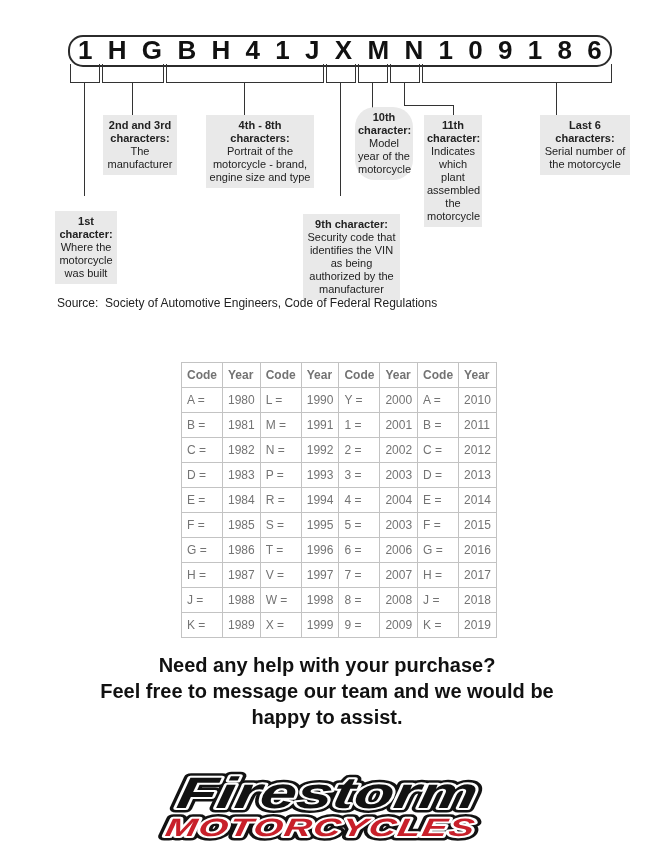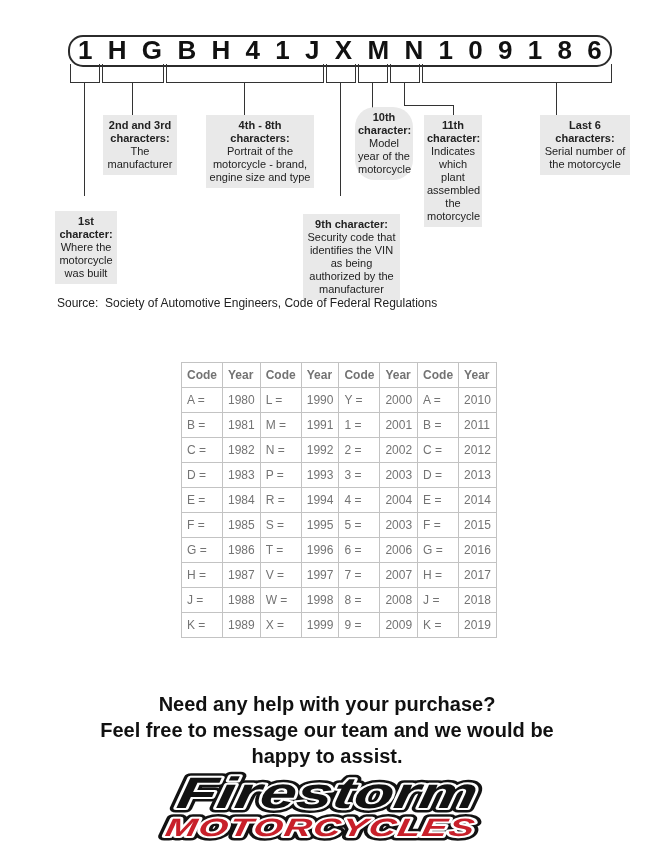--- a/index.html
+++ b/index.html
@@ -44,21 +44,21 @@
   .year-table th,.year-table td{
     border:1px solid #c3c3c3;text-align:left;vertical-align:middle;
     padding:4px 5px;height:16px;
   }
   .year-table th{font-weight:bold;}
   .col-code{width:27px;}
   .col-year{width:26px;}
   
   .help{
     position:absolute;left:0;top:652px;width:654px;text-align:center;
-    font-size:20px;line-height:26px;font-weight:bold;color:#111;margin-top:39px;
+    font-size:20px;line-height:26px;font-weight:bold;color:#111;
   }
   
   .logo{position:absolute;left:157px;top:762px;width:340px;height:90px;}
   .logo text{font-family:"Liberation Sans", sans-serif;font-weight:bold;font-style:italic;}
   .lg-big{font-size:44px;}
   .lg-small{font-size:25px;letter-spacing:1px;}
   .stroke-outer{fill:none;stroke:#121212;stroke-width:9;stroke-linejoin:round;}
   .stroke-inner{fill:none;stroke:#ffffff;stroke-width:4;stroke-linejoin:round;}
   .fill-black{fill:#121212;}
 </style>

